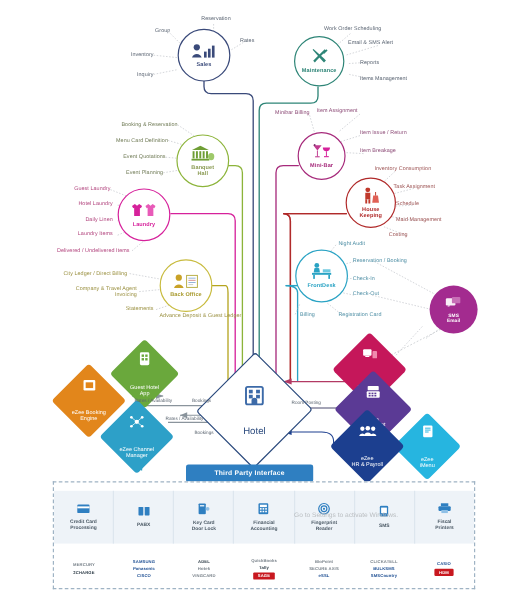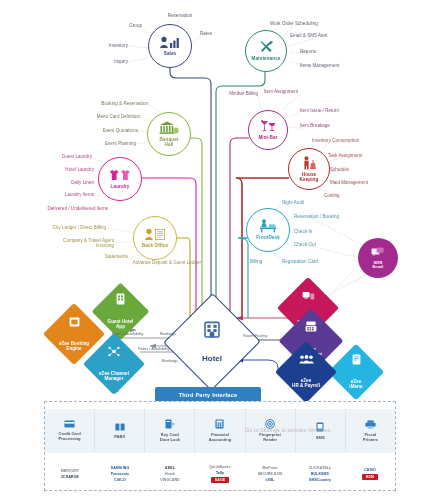--- a/index.html
+++ b/index.html
@@ -20,21 +20,21 @@
   .leaf.r{text-align:right;}
   .leaf.c{text-align:center;}
 
   
   .dia{position:absolute;display:flex;align-items:center;justify-content:center;}
   .dia .box{width:100%;height:100%;transform:rotate(45deg);border-radius:3px;}
   .dia .inner{position:absolute;inset:0;display:flex;flex-direction:column;
               align-items:center;justify-content:center;text-align:center;
               color:#fff;line-height:1.05;}
   .dia .dglyph{font-size:11px;line-height:1;margin-bottom:1px;}
-  .dia .dlabel{font-size:4.6px;font-weight:bold;margin-top:12px;}
+  .dia .dlabel{font-size:4.6px;font-weight:normal;margin-top:12px;}
 
   .flowlbl{position:absolute;font-size:3.9px;color:#5b6570;white-space:nowrap;}
 
   
   #tpi-badge{position:absolute;left:155px;top:387px;width:106px;height:15px;
      background:#2f7fc1;border-radius:2px;color:#fff;font-size:5.6px;font-weight:bold;
      display:flex;align-items:center;justify-content:center;letter-spacing:.2px;}
   #tpi-badge:after{content:"";position:absolute;bottom:-5px;left:50%;margin-left:-5px;
      border-left:5px solid transparent;border-right:5px solid transparent;
      border-top:5px solid #2f7fc1;}

